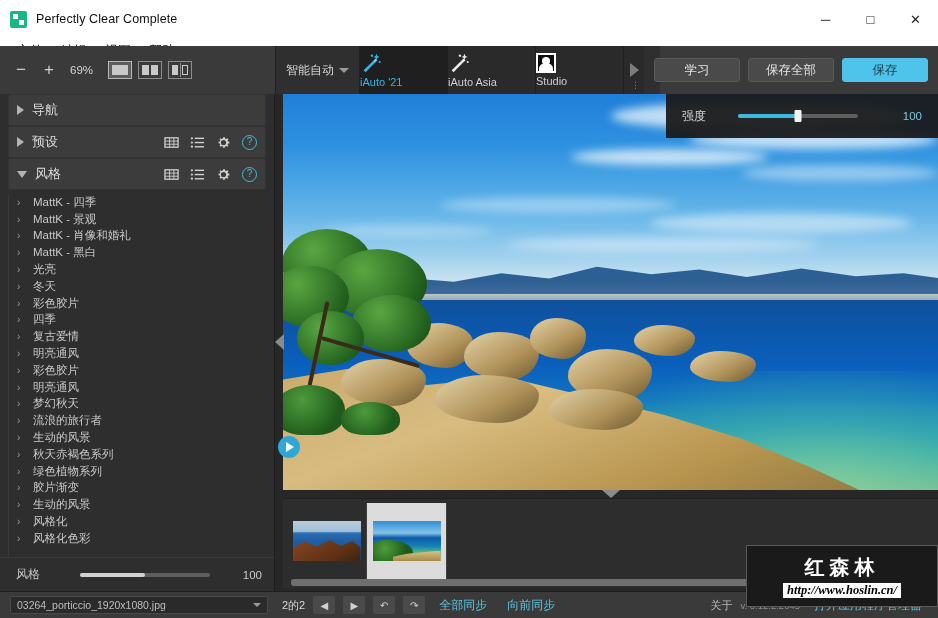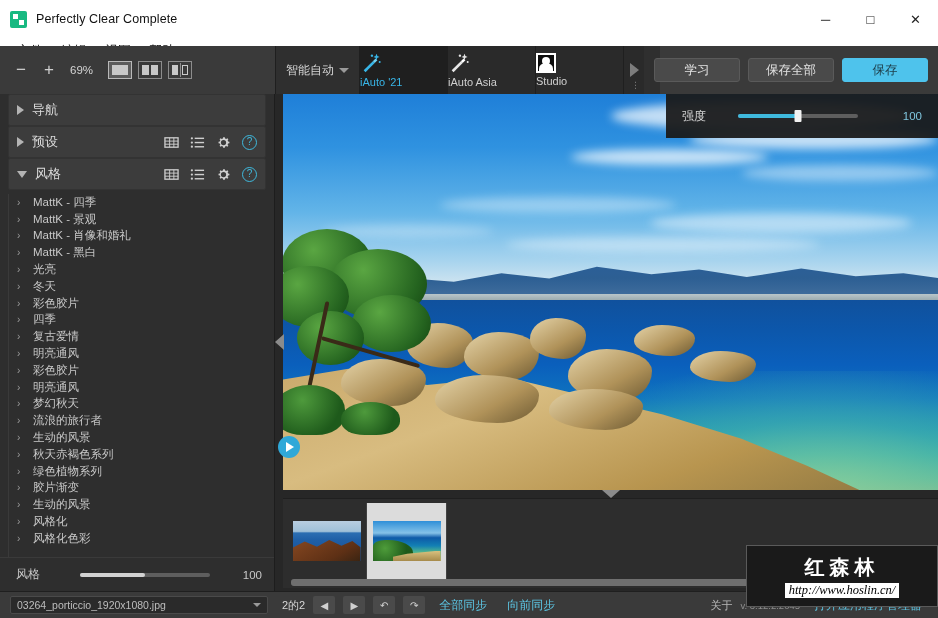--- a/index.html
+++ b/index.html
@@ -361,21 +361,21 @@
     position: absolute; left: 746px; top: 545px; width: 192px; height: 62px;
     background: #1a1a1a; border: 1px solid #5a5a5a;
     display: flex; flex-direction: column; align-items: center;
     justify-content: center; gap: 2px; z-index: 50;
   }
   .wm-title {
     color: #ffffff; font-size: 20px; letter-spacing: 5px; font-weight: bold;
   }
   .wm-url {
     background: #ffffff; color: #000; font-size: 12.5px; font-style: italic;
-    font-weight: normal; padding: 0 4px; font-family: "Liberation Serif", serif;
+    font-weight: bold; padding: 0 4px; font-family: "Liberation Serif", serif;
   }
 </style>
 </head>
 <body>
 
 <div id="app">
 
   <div class="titlebar">
     <div class="app-icon"></div>
     <div class="app-title">Perfectly Clear Complete</div>

